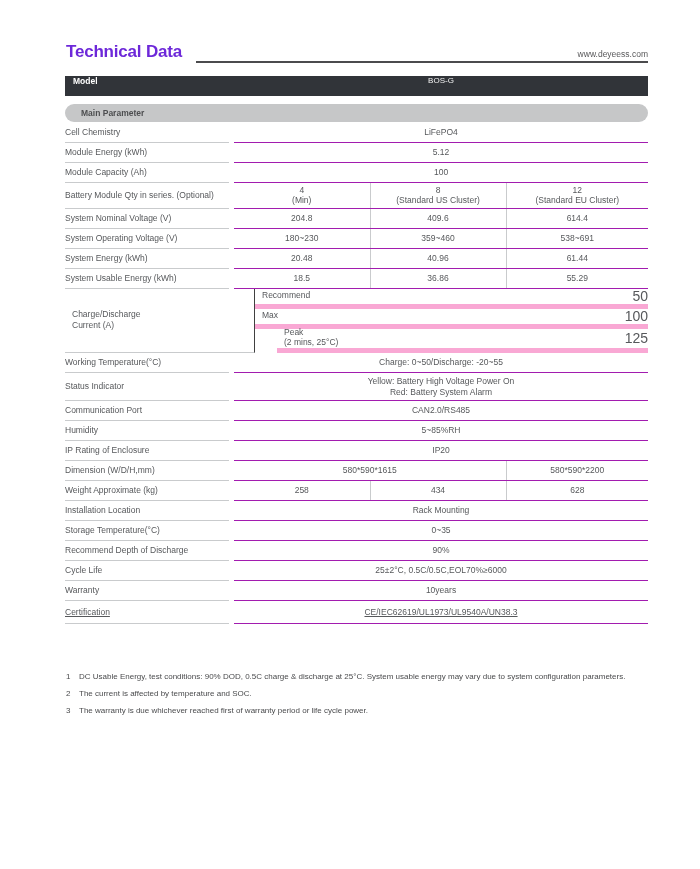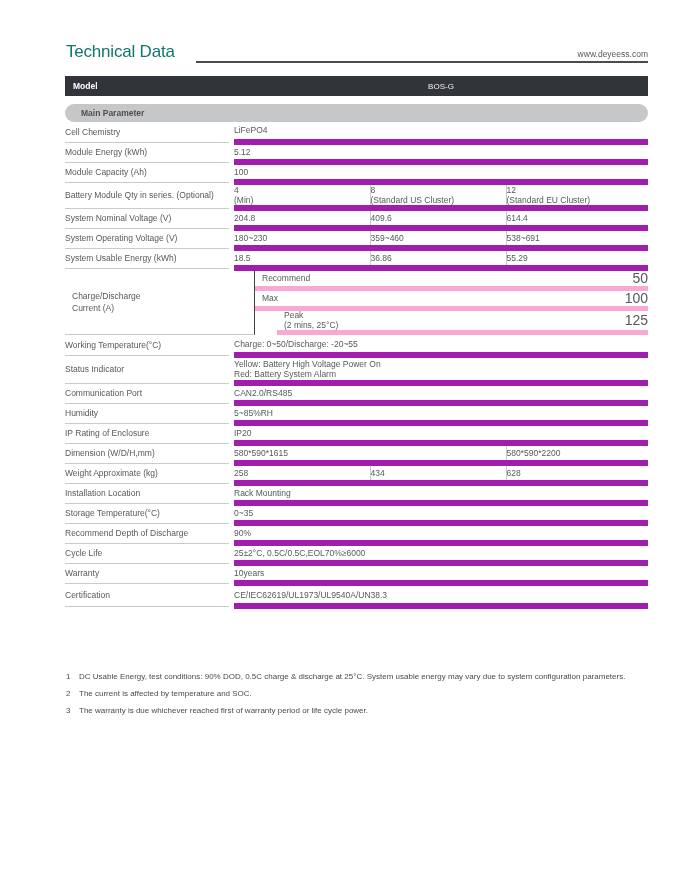--- a/index.html
+++ b/index.html
@@ -9,37 +9,37 @@
     font-family: "Liberation Sans", sans-serif;
     color: #56585b;
     position: relative;
     overflow: hidden;
   }
   .page { position: absolute; inset: 0; }
 
   
   .doc-title {
     position: absolute; left: 66px; top: 42px;
-    font-size: 17px; font-weight: normal; color: #0f766e;
+    font-size: 17px; font-weight: bold; color: #6d28d9;
     letter-spacing: -0.2px;
   }
   .site-url {
     position: absolute; right: 52px; top: 49px;
     font-size: 8.5px; color: #58585a;
   }
   .title-rule {
     position: absolute; left: 196px; right: 52px; top: 61px;
     height: 2px; background: #4b4b4d;
   }
 
   
   .model-bar {
     position: absolute; left: 65px; top: 76px; width: 583px; height: 20px;
     background: #313439; color: #ffffff;
-    display: flex; align-items: center;
+    display: flex; 
   }
   .model-bar .m-label { width: 169px; padding-left: 8px; font-size: 8.5px; font-weight: bold; }
   .model-bar .m-value { flex: 1; text-align: center; font-size: 8px; color: #f2f2f2; }
 
   
   .section-bar {
     position: absolute; left: 65px; top: 104px; width: 583px; height: 18px;
     background: #c6c7c8; color: #4d4e50;
     display: flex; align-items: center;
     font-size: 8.5px; font-weight: bold; padding-left: 16px; border-radius: 9px;
@@ -53,21 +53,21 @@
   table.spec td {
     font-size: 8.5px; color: #56585b; vertical-align: middle;
     padding: 0; line-height: 1.2; height: 20px;
   }
   td.lbl {
     text-align: left; padding-left: 7px;
     border-bottom: 1px solid #c9cbcd; white-space: pre-line;
   }
   td.gap { border: none; }
   td.val {
-    text-align: left; border-bottom: 6px solid #a21caf;
+    text-align: center; border-bottom: 1px solid #a21caf;
     white-space: pre-line;
   }
   td.vdiv { border-left: 1px solid #c9cbcd; }
   td.p0 { padding: 0; height: auto; }
 
   
   .group { display: flex; width: 100%; }
   .group-label {
     width: 190px; border-right: 1px solid #404040; border-bottom: 1px solid #c9cbcd;
     display: flex; align-items: center; padding-left: 7px;
@@ -150,20 +150,27 @@
           <td class="val">204.8</td>
           <td class="val vdiv">409.6</td>
           <td class="val vdiv">614.4</td>
         </tr>
         <tr>
           <td class="lbl">System Operating Voltage (V)</td>
           <td class="gap"></td>
           <td class="val">180~230</td>
           <td class="val vdiv">359~460</td>
           <td class="val vdiv">538~691</td>
+        </tr>
+        <tr>
+          <td class="lbl">System Energy (kWh)</td>
+          <td class="gap"></td>
+          <td class="val">20.48</td>
+          <td class="val vdiv">40.96</td>
+          <td class="val vdiv">61.44</td>
         </tr>
         <tr>
           <td class="lbl">System Usable Energy (kWh)</td>
           <td class="gap"></td>
           <td class="val">18.5</td>
           <td class="val vdiv">36.86</td>
           <td class="val vdiv">55.29</td>
         </tr>
         <tr>
           <td class="p0" colspan="5">
@@ -245,21 +252,21 @@
         <tr>
           <td class="lbl">Cycle Life</td>
           <td class="gap"></td>
           <td class="val" colspan="3">25±2°C, 0.5C/0.5C,EOL70%≥6000</td>
         </tr>
         <tr>
           <td class="lbl">Warranty</td>
           <td class="gap"></td>
           <td class="val" colspan="3">10years</td>
         </tr>
-        <tr style="height: 23px;">
+        <tr style="height: 23px; text-decoration: underline;">
           <td class="lbl">Certification</td>
           <td class="gap"></td>
           <td class="val" colspan="3">CE/IEC62619/UL1973/UL9540A/UN38.3</td>
         </tr>
       </tbody>
   </table>
 
   <div class="footnotes">
       <div class="footnote">
         <span class="fn-num">1</span>

